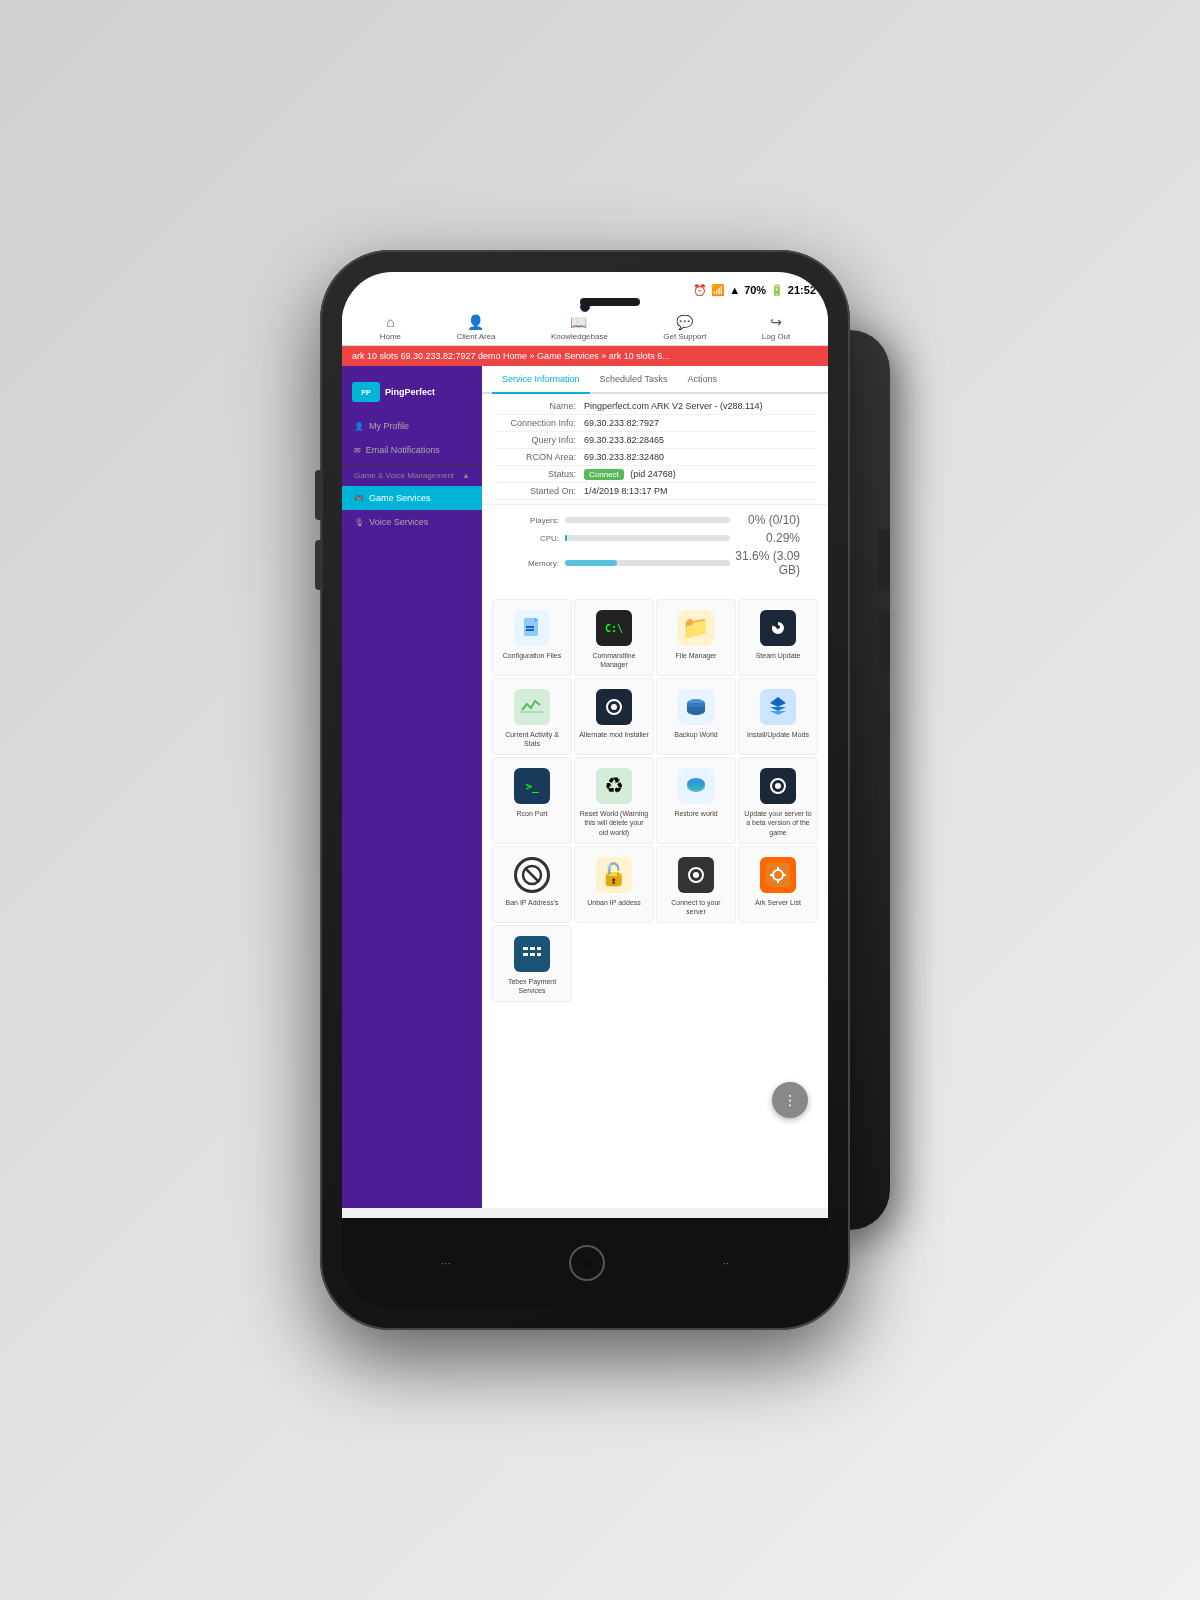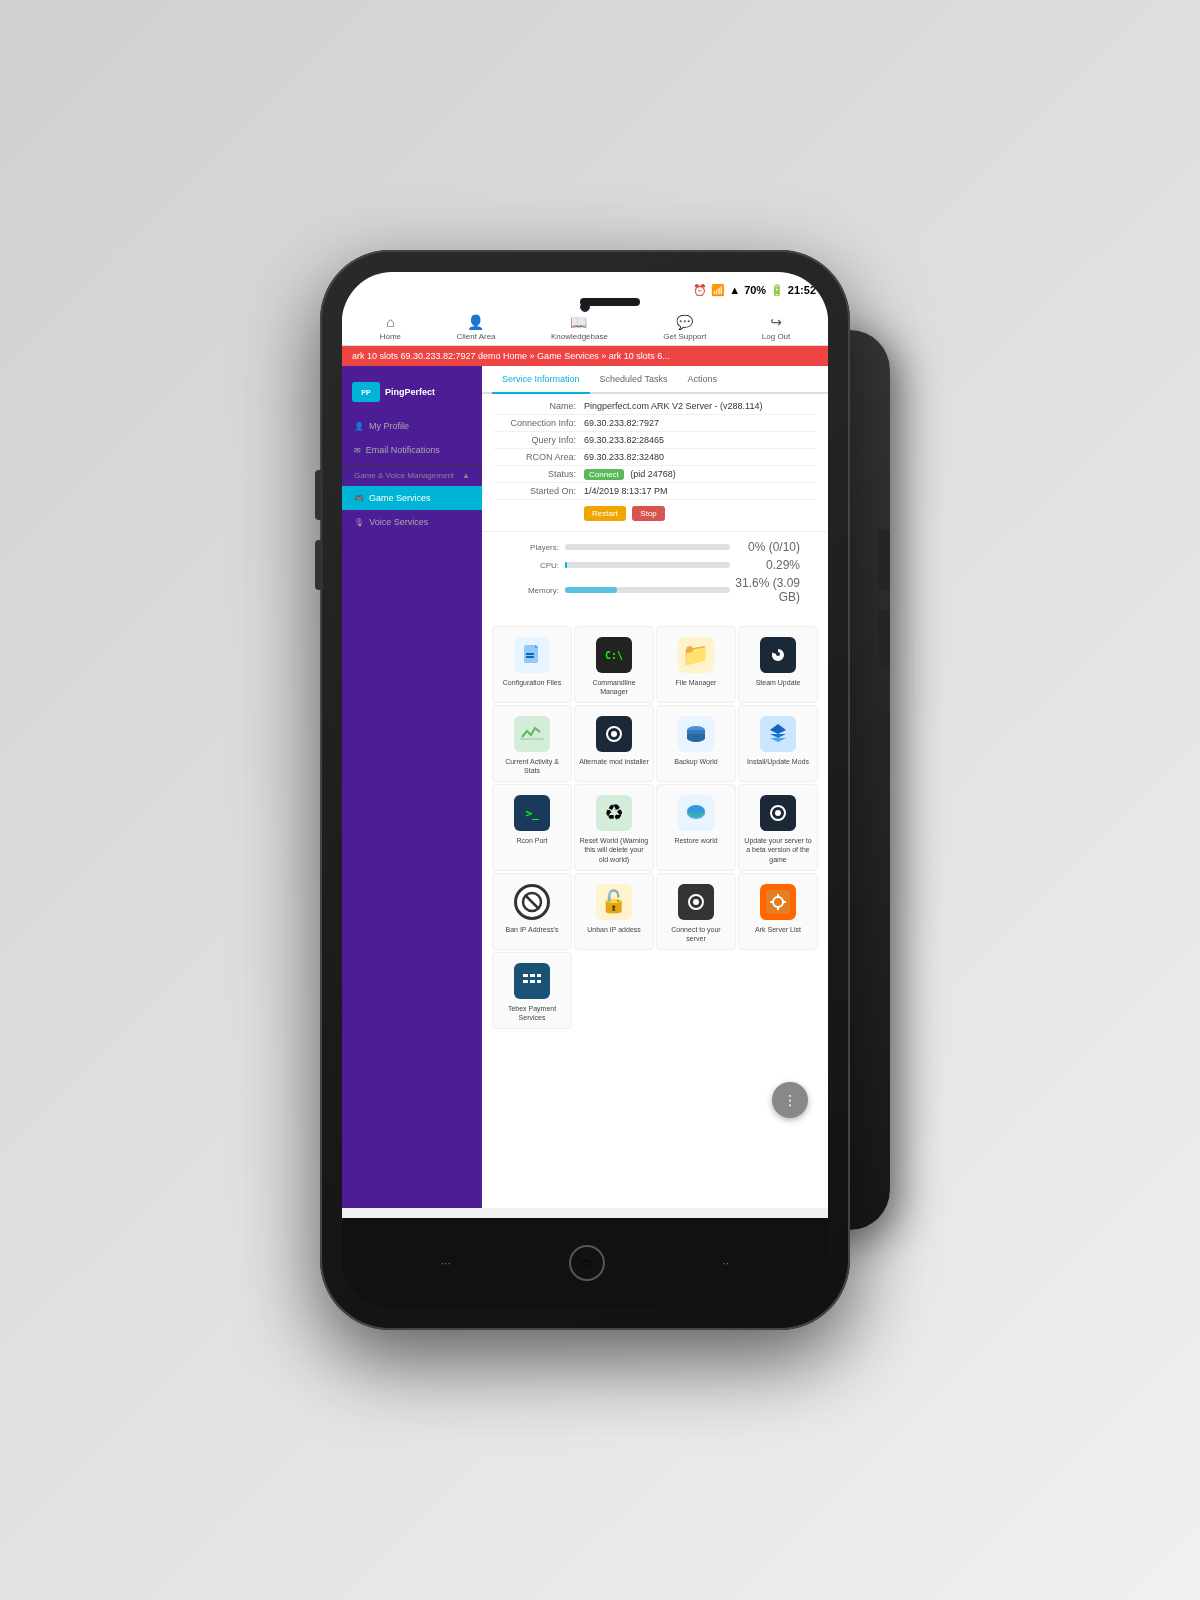--- a/index.html
+++ b/index.html
@@ -205,21 +205,20 @@
 
     .sidebar-section {
       padding: 6px 12px;
       font-size: 8px;
       color: #888;
       border-top: 1px solid #3a3a45;
       margin-top: 2px;
       display: flex;
       align-items: center;
       justify-content: space-between;
-      border-radius: 10px;
     }
 
     .sidebar-item-icon {
       font-size: 8px;
     }
 
     
     .content-panel {
       flex: 1;
       background: white;
@@ -612,24 +611,20 @@
                   <span class="info-label">Status:</span>
                   <span class="info-value">
                     <span class="badge-running">Connect</span>
                     <span>(pid 24768)</span>
                   </span>
                 </div>
                 <div class="info-row">
                   <span class="info-label">Started On:</span>
                   <span class="info-value">1/4/2019 8:13:17 PM</span>
                 </div>
-                <div style="padding: 6px 0 6px 90px;">
-                  <button class="btn-restart">Restart</button>
-                  <button class="btn-stop">Stop</button>
-                </div>
               </div>
 
               <div class="stats-section">
                 <div class="stat-row">
                   <span class="stat-label">Players:</span>
                   <div class="stat-bar-container">
                     <div class="stat-bar-fill" style="width: 0%;"></div>
                   </div>
                   <span class="stat-value">0% (0/10)</span>
                 </div>

